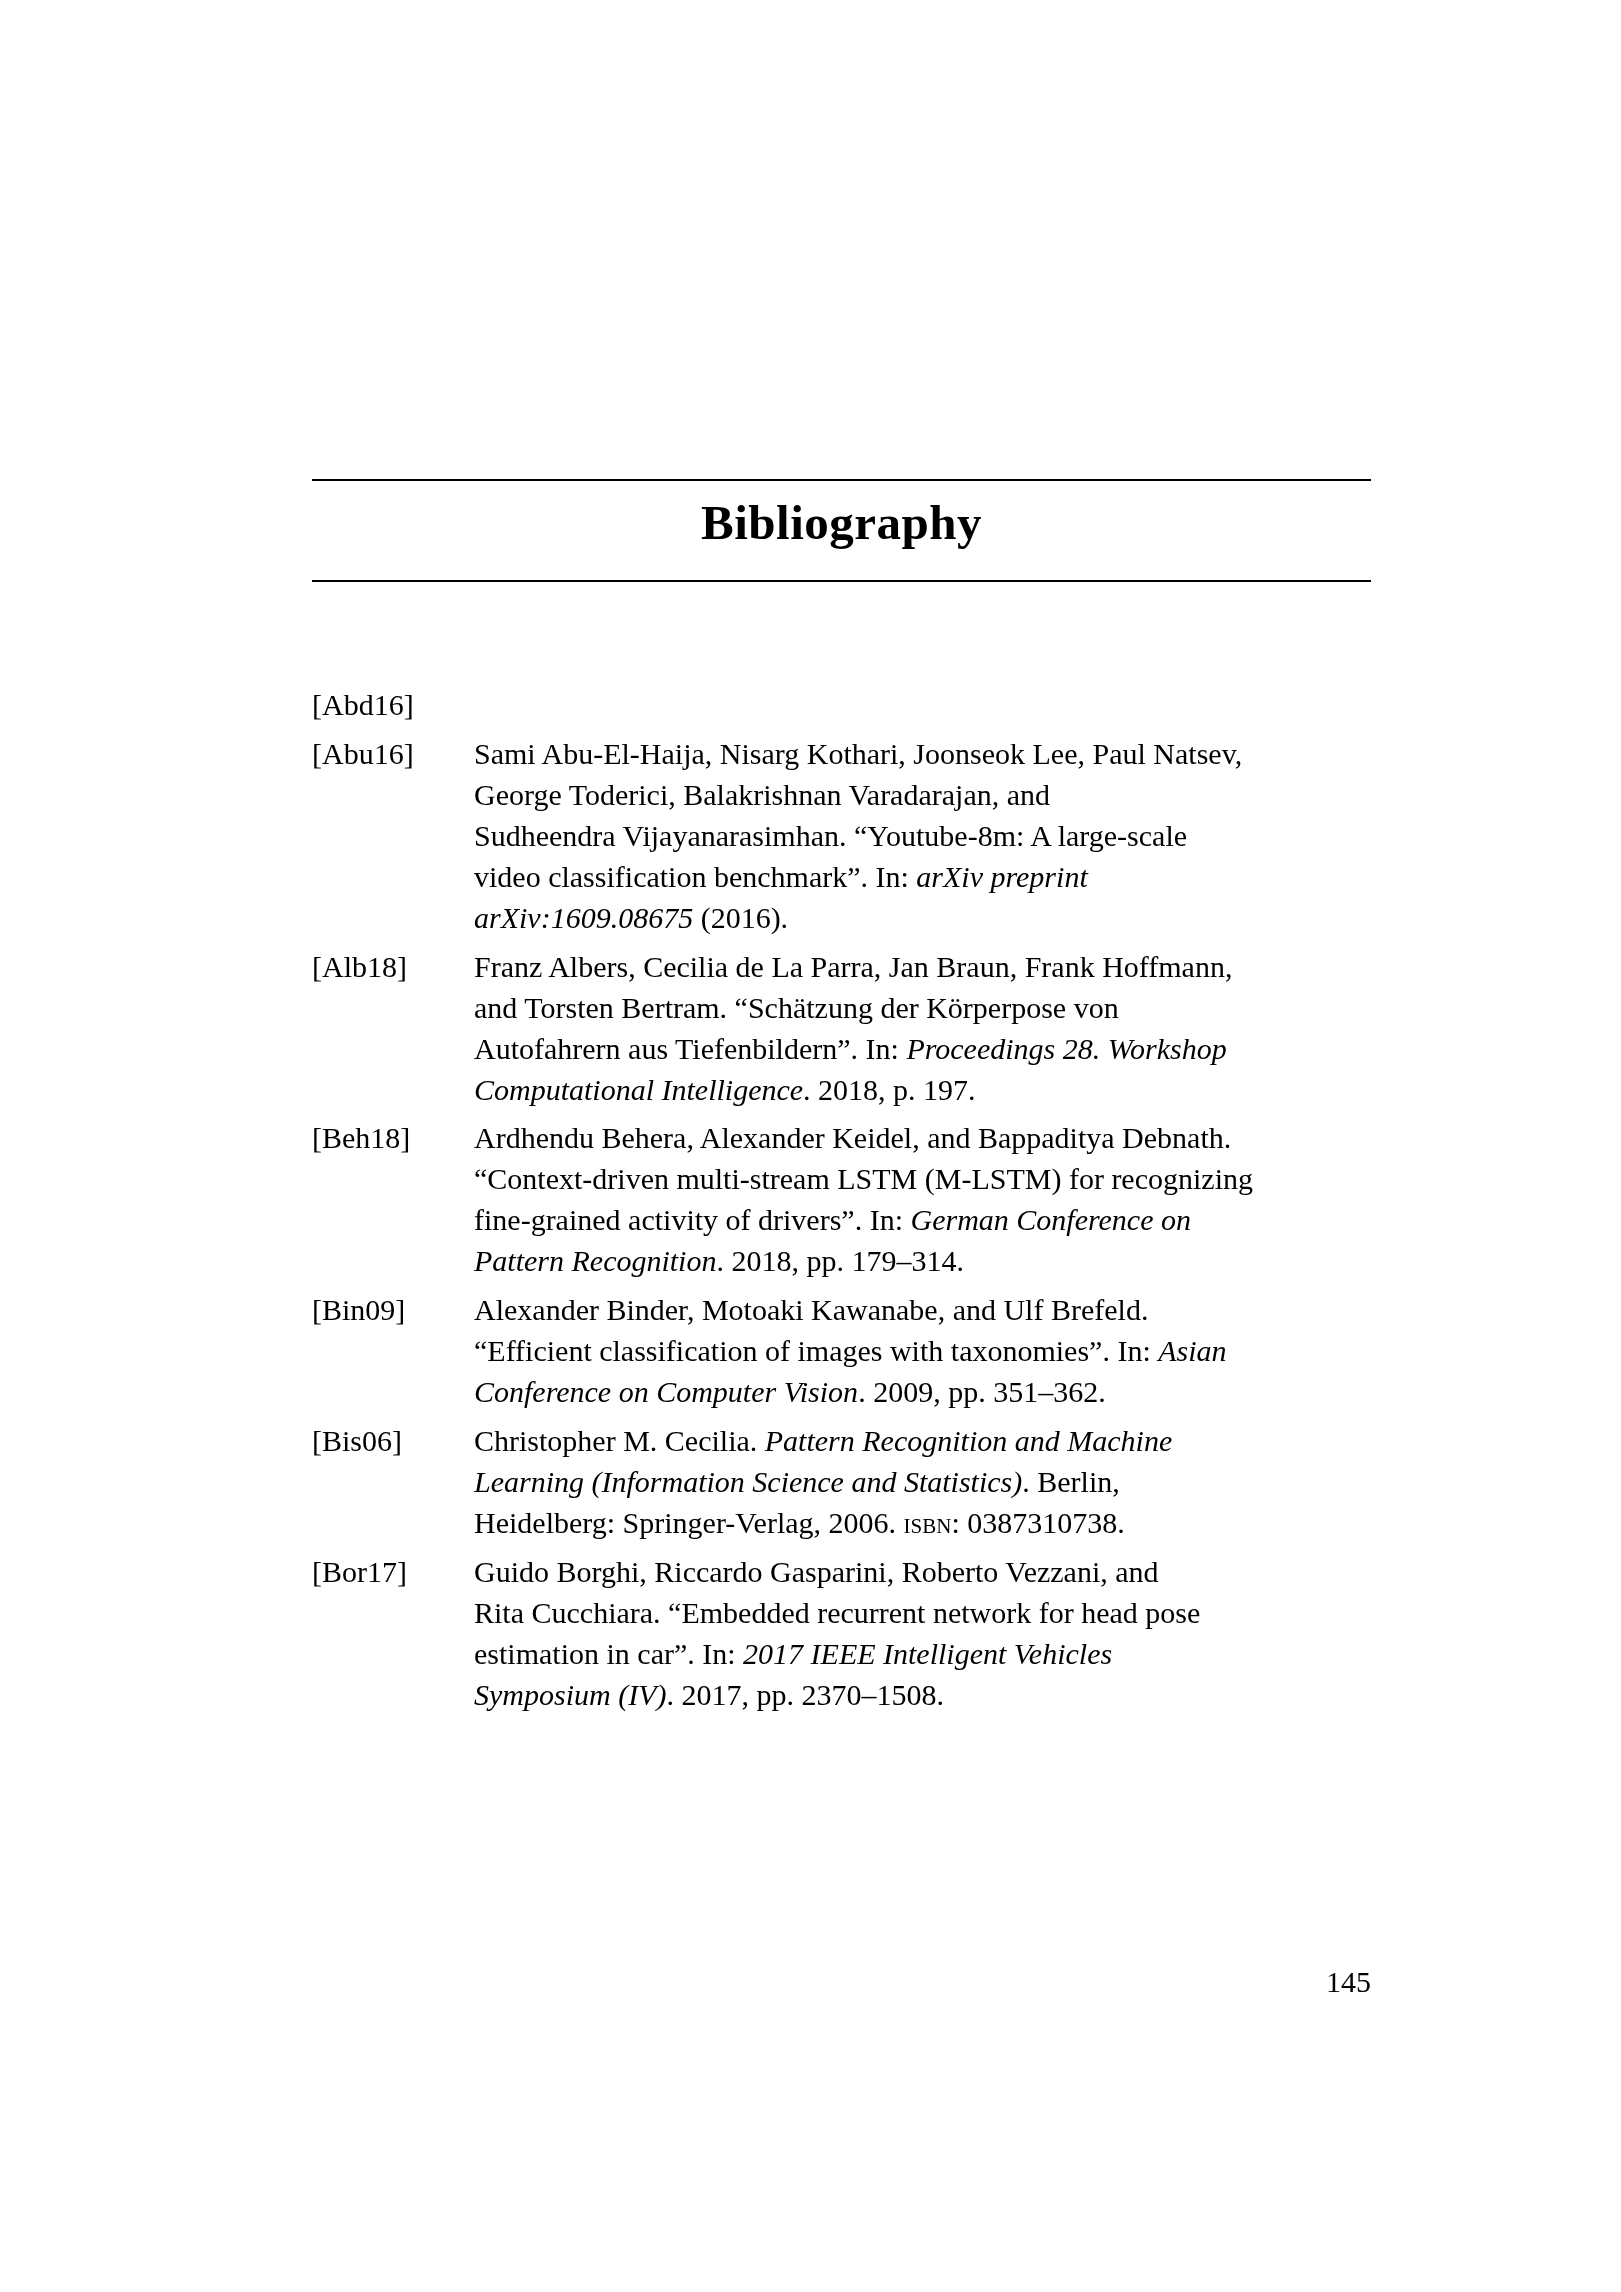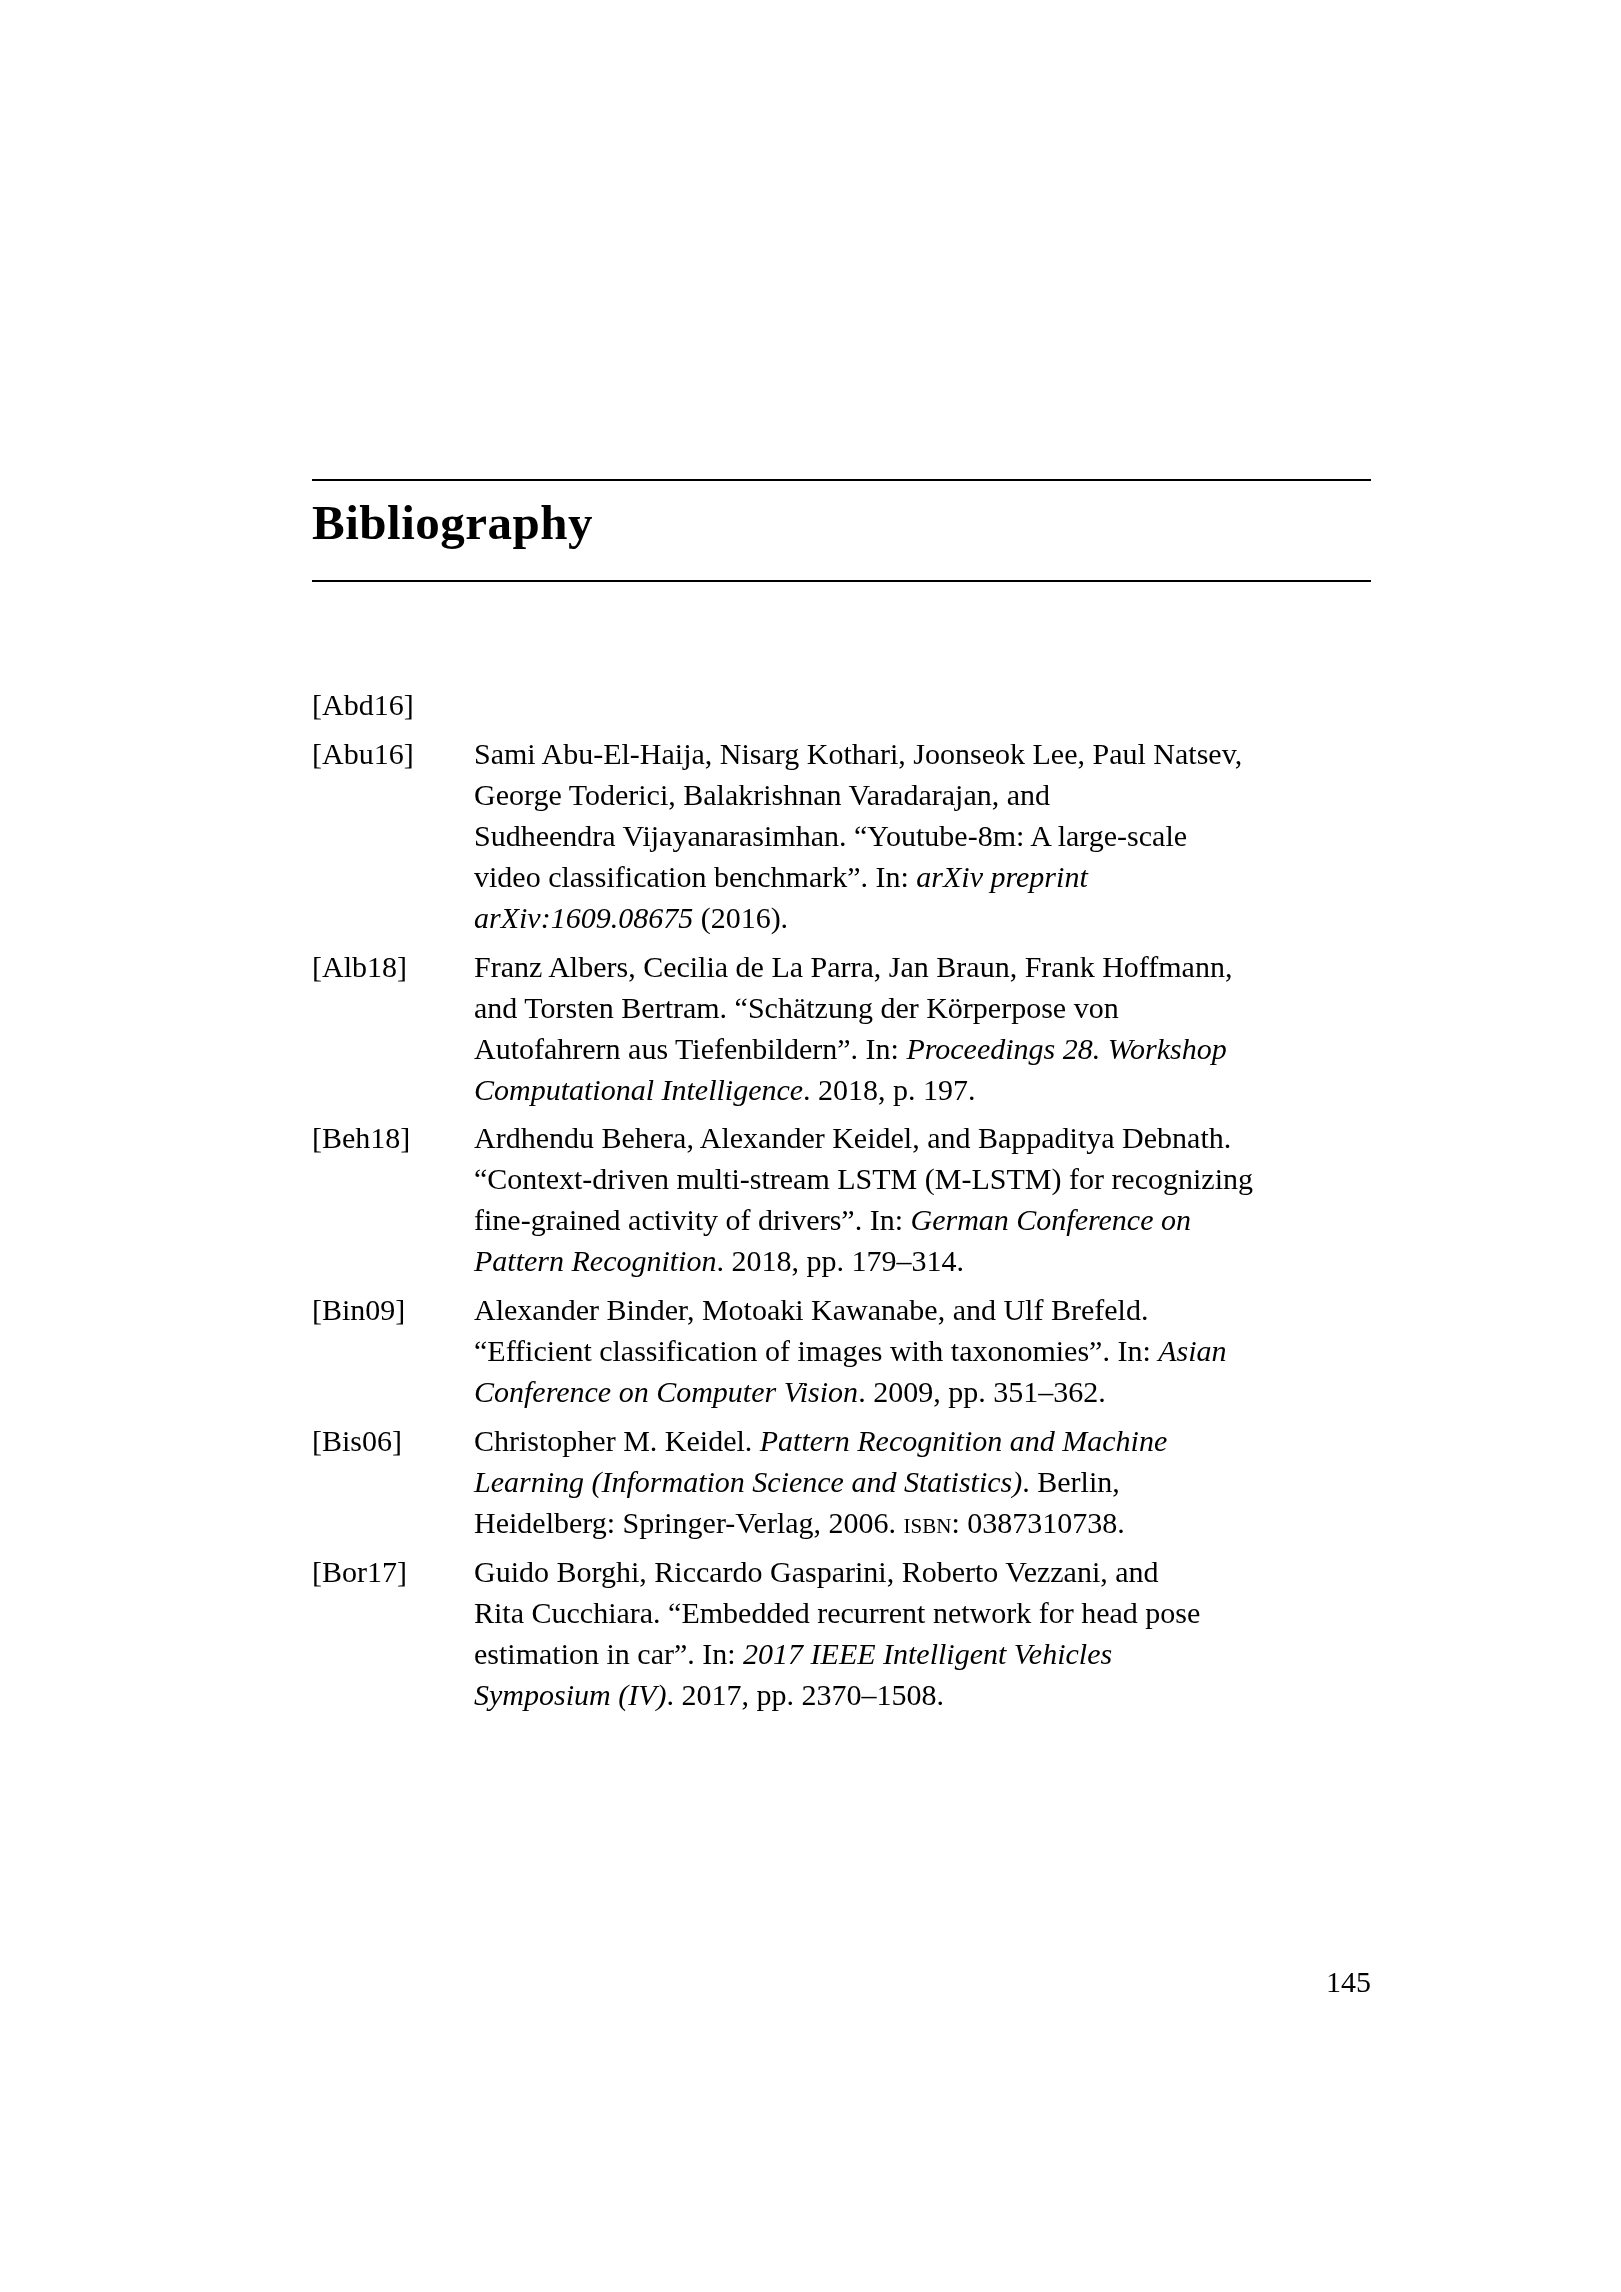--- a/index.html
+++ b/index.html
@@ -23,21 +23,21 @@
     height: 2px;
     background: #000000;
   }
   .rule-top { top: 479px; }
   .rule-bottom { top: 580px; }
   .chapter-heading {
     position: absolute;
     left: 312px;
     top: 493px;
     width: 1059px;
-    text-align: left;
+    text-align: center;
     font-size: 49px;
     font-weight: bold;
     line-height: 59px;
     letter-spacing: 0.5px;
     color: #000000;
   }
   .entries {
     position: absolute;
     left: 312px;
     top: 684px;
@@ -111,21 +111,21 @@
 Pattern Recognition</span><span class="seg-roman">. 2018, pp. 179–314.</span></span>
       </div>
       <div class="entry">
         <span class="entry-label">[Bin09]</span>
         <span class="entry-text"><span class="seg-roman">Alexander Binder, Motoaki Kawanabe, and Ulf Brefeld.
 “Efficient classification of images with taxonomies”. In: </span><span class="seg-italic">Asian
 Conference on Computer Vision</span><span class="seg-roman">. 2009, pp. 351–362.</span></span>
       </div>
       <div class="entry">
         <span class="entry-label">[Bis06]</span>
-        <span class="entry-text"><span class="seg-roman">Christopher M. Keidel. </span><span class="seg-italic">Pattern Recognition and Machine
+        <span class="entry-text"><span class="seg-roman">Christopher M. Cecilia. </span><span class="seg-italic">Pattern Recognition and Machine
 Learning (Information Science and Statistics)</span><span class="seg-roman">. Berlin,
 Heidelberg: Springer-Verlag, 2006. </span><span class="seg-smallcaps">isbn</span><span class="seg-roman">: 0387310738.</span></span>
       </div>
       <div class="entry">
         <span class="entry-label">[Bor17]</span>
         <span class="entry-text"><span class="seg-roman">Guido Borghi, Riccardo Gasparini, Roberto Vezzani, and
 Rita Cucchiara. “Embedded recurrent network for head pose
 estimation in car”. In: </span><span class="seg-italic">2017 IEEE Intelligent Vehicles
 Symposium (IV)</span><span class="seg-roman">. 2017, pp. 2370–1508.</span></span>
       </div>

